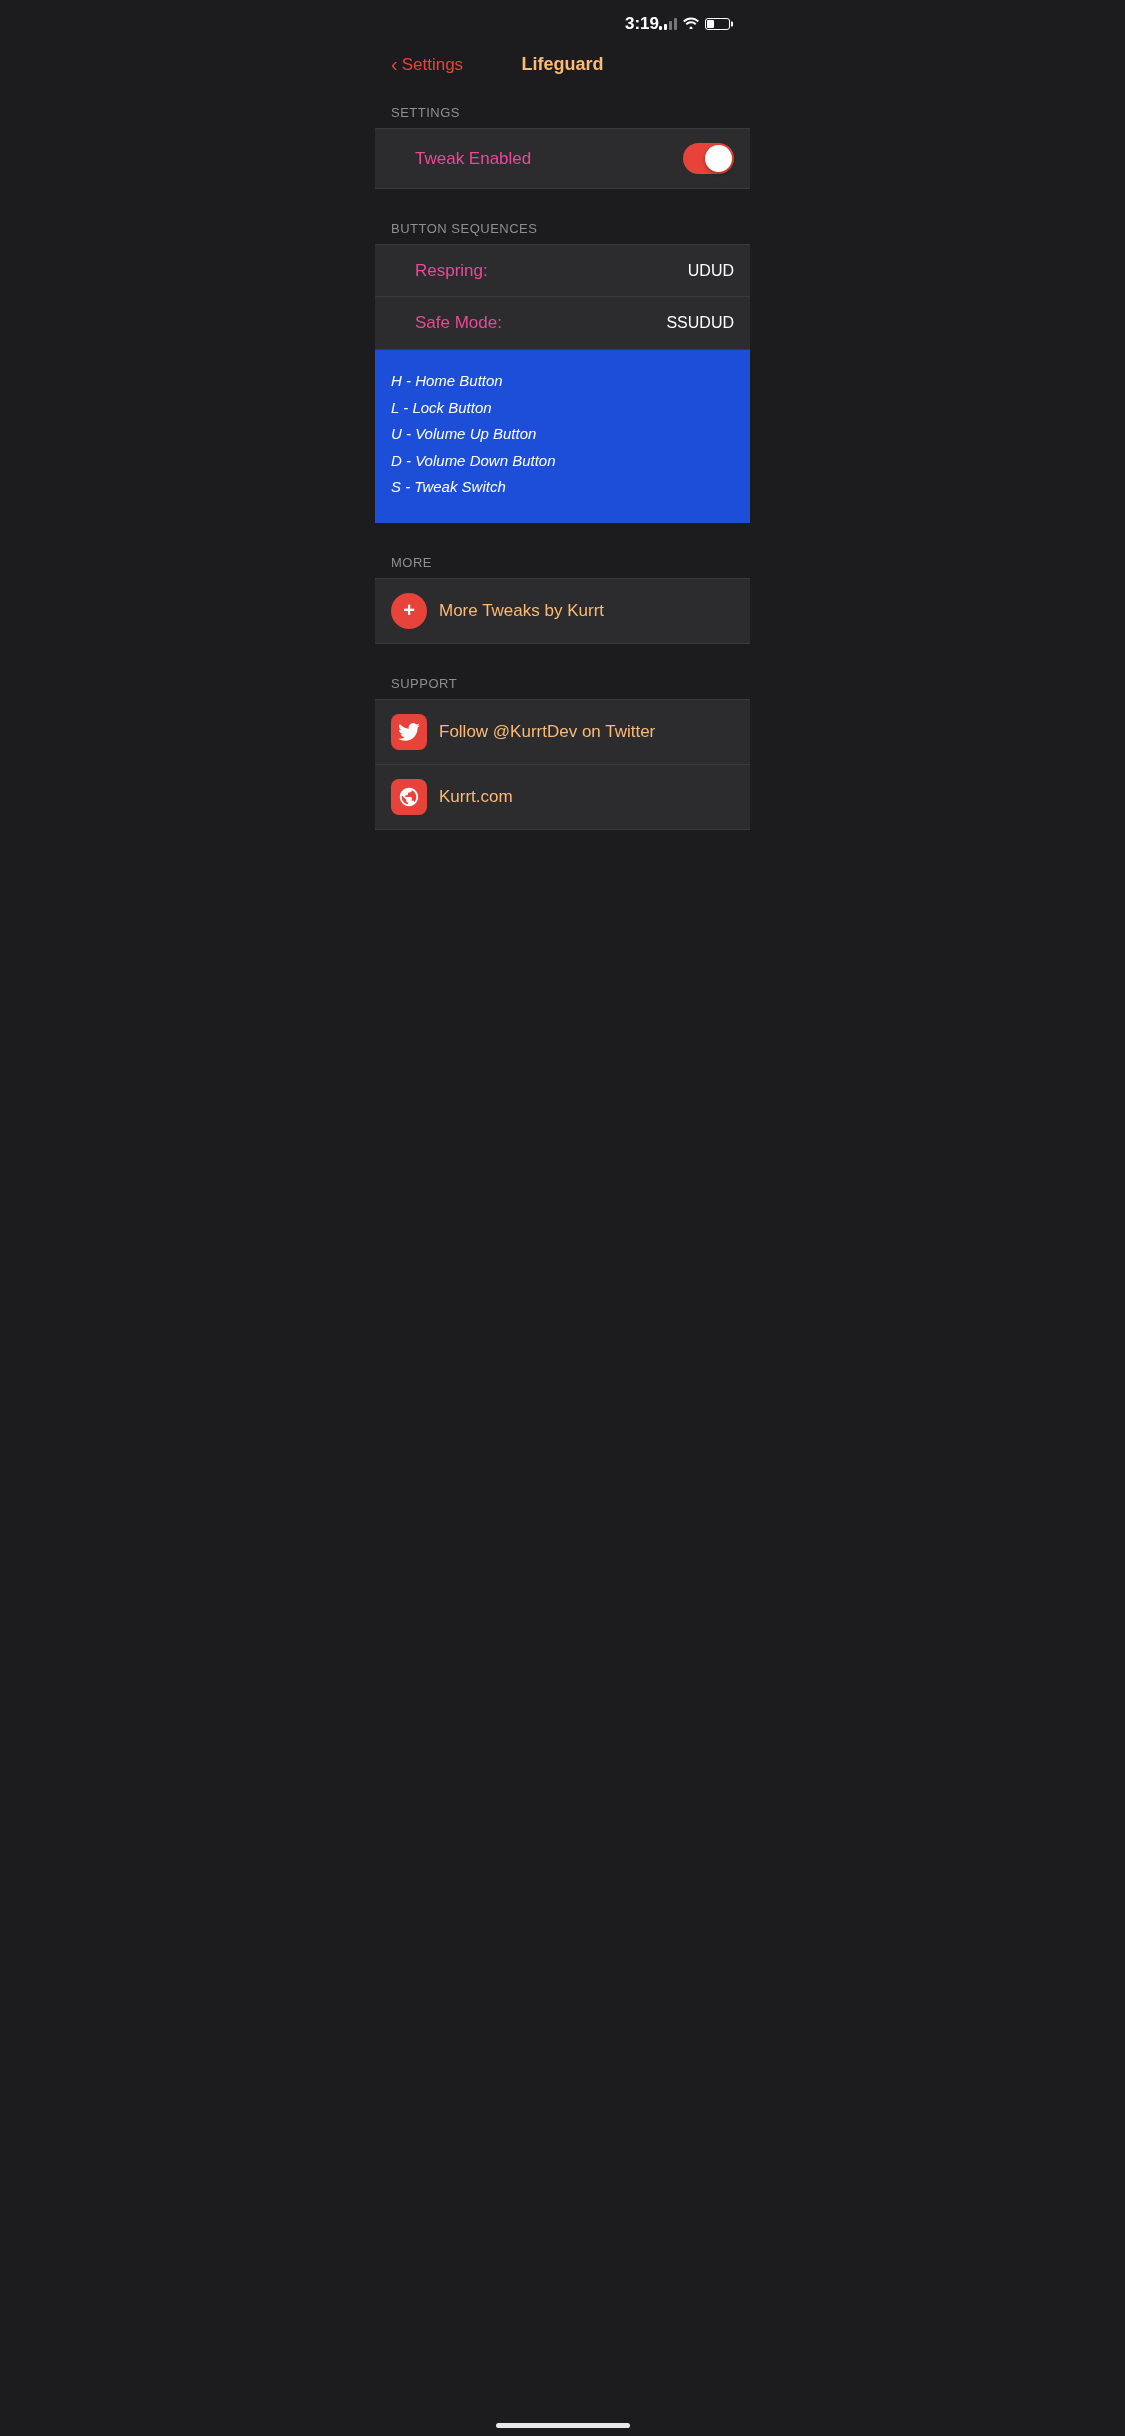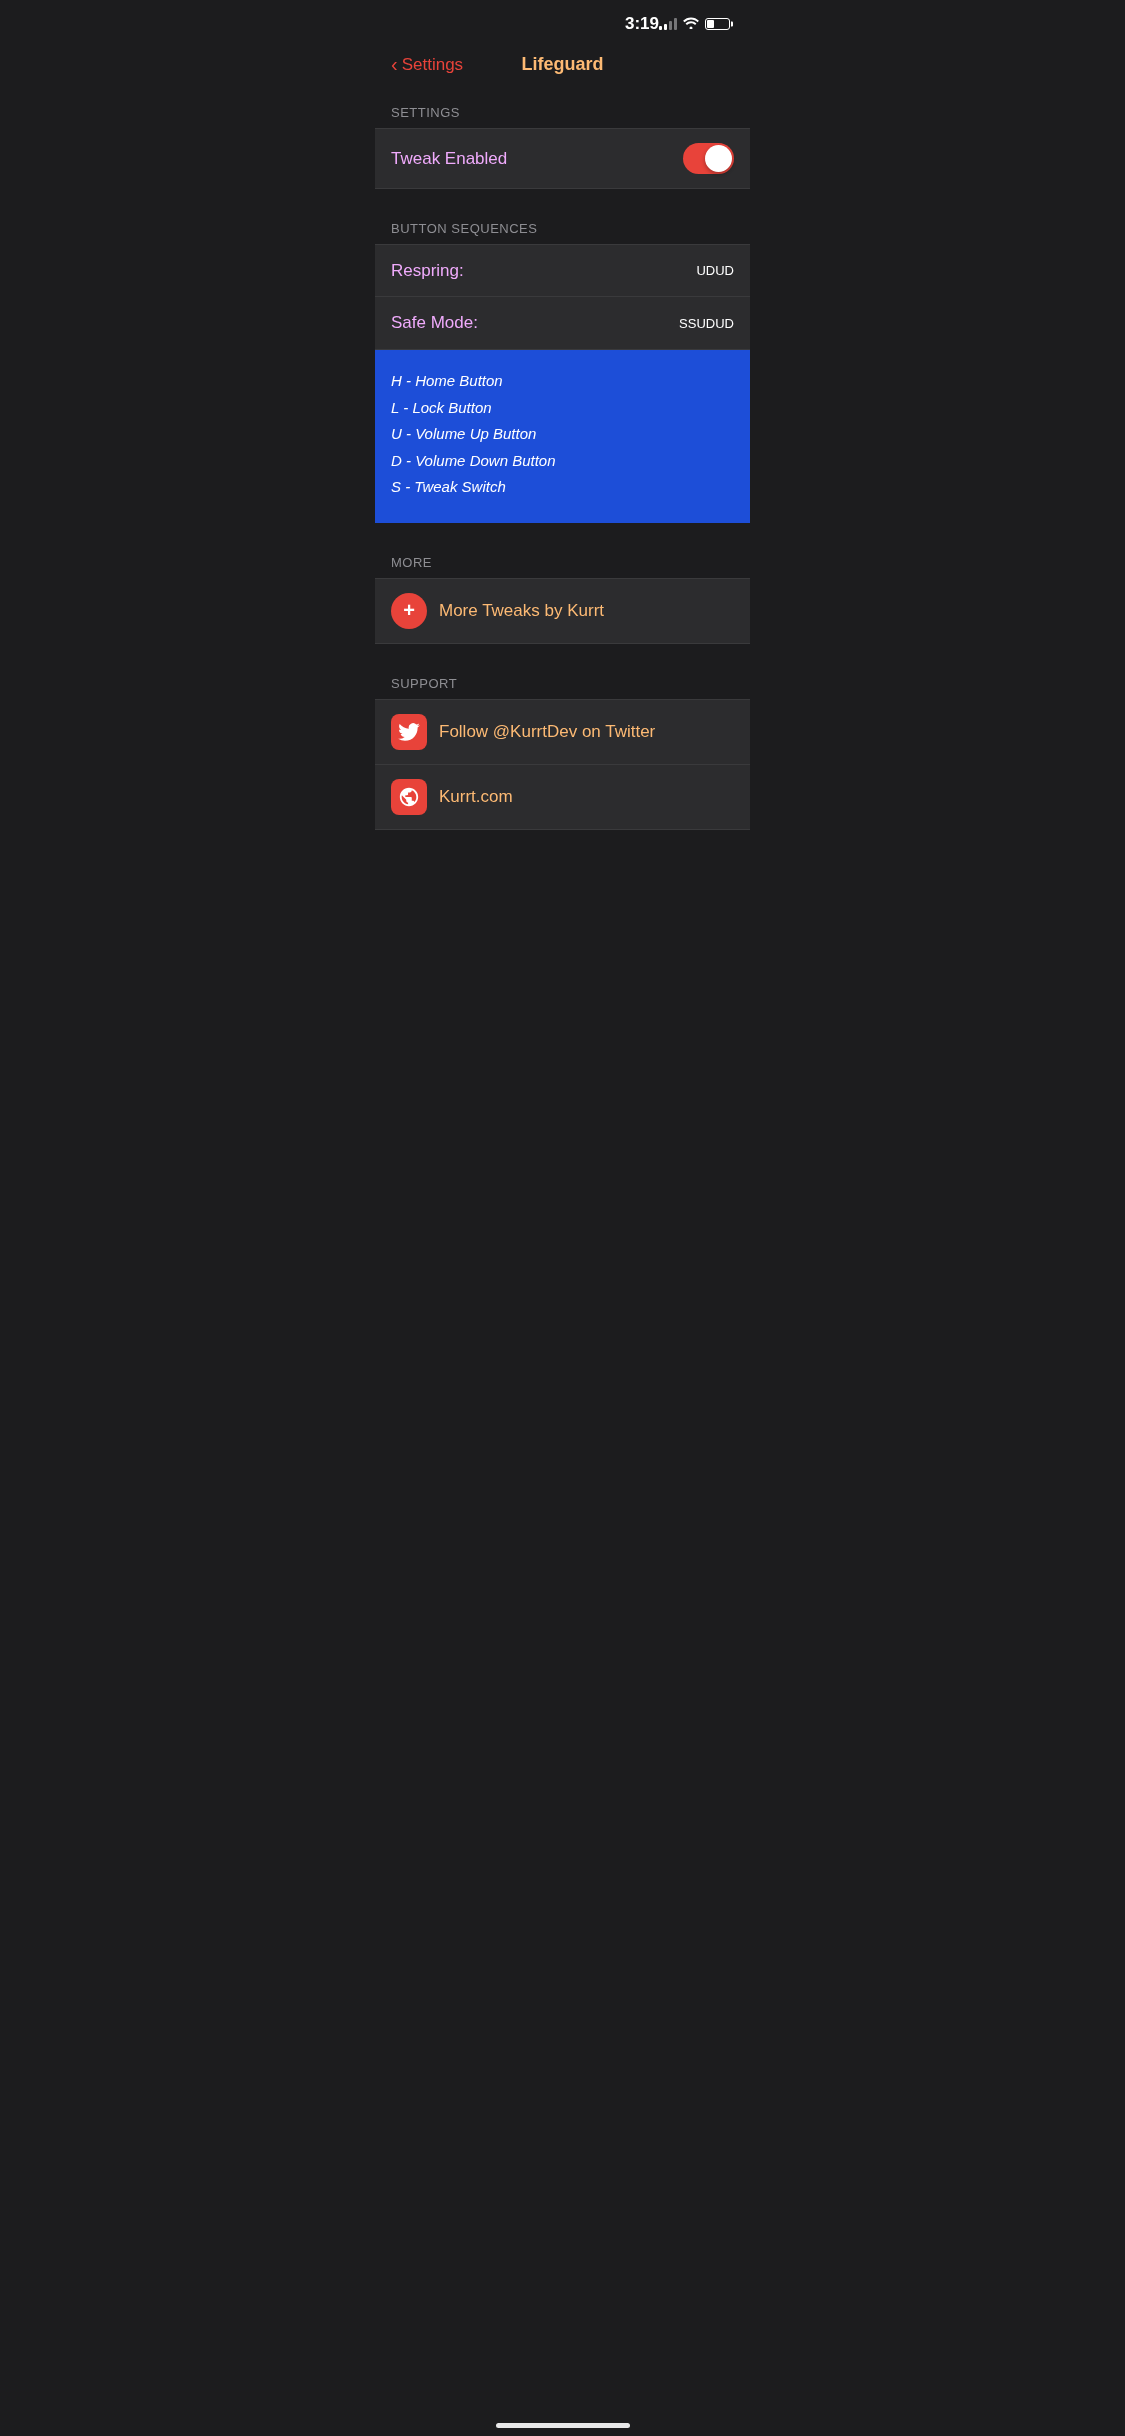--- a/index.html
+++ b/index.html
@@ -147,25 +147,26 @@
       border-bottom: 0.5px solid #3a3a3c;
       min-height: 52px;
     }
 
     .list-row:last-child {
       border-bottom: none;
     }
 
     .list-row-label {
       font-size: 17px;
-      color: #f0abfc;
+      color: #ec4899;
+      margin-left: 24px;
     }
 
     .list-row-value {
-      font-size: 13px;
+      font-size: 16px;
       color: #ffffff;
     }
 
     
     .toggle-switch {
       width: 51px;
       height: 31px;
       border-radius: 16px;
       background-color: #e8433a;
       position: relative;

